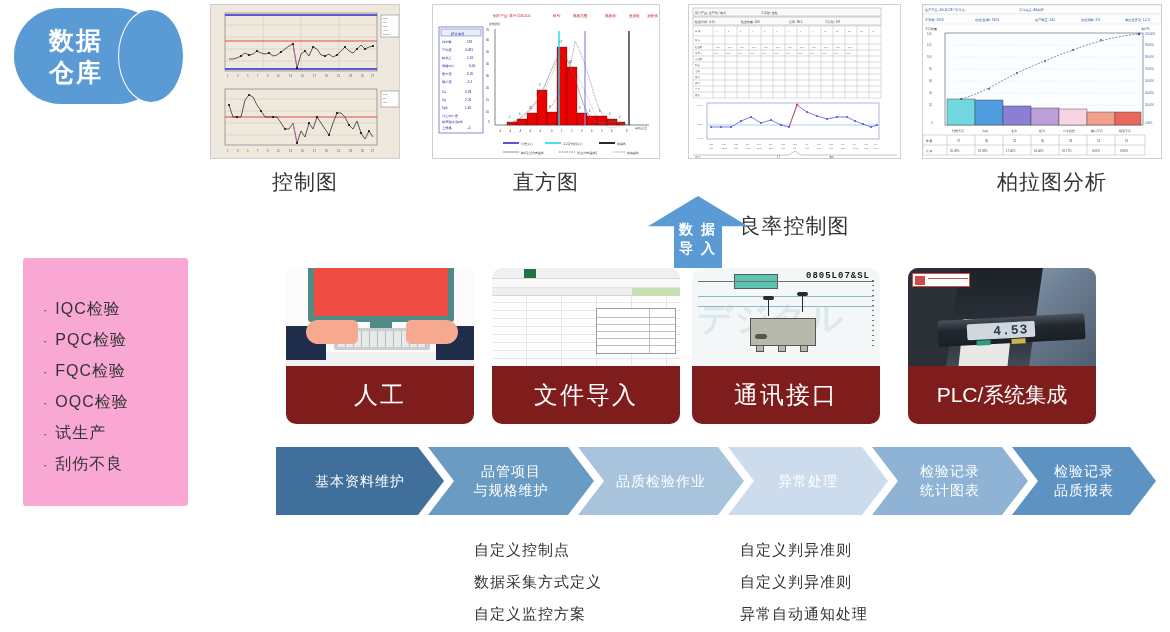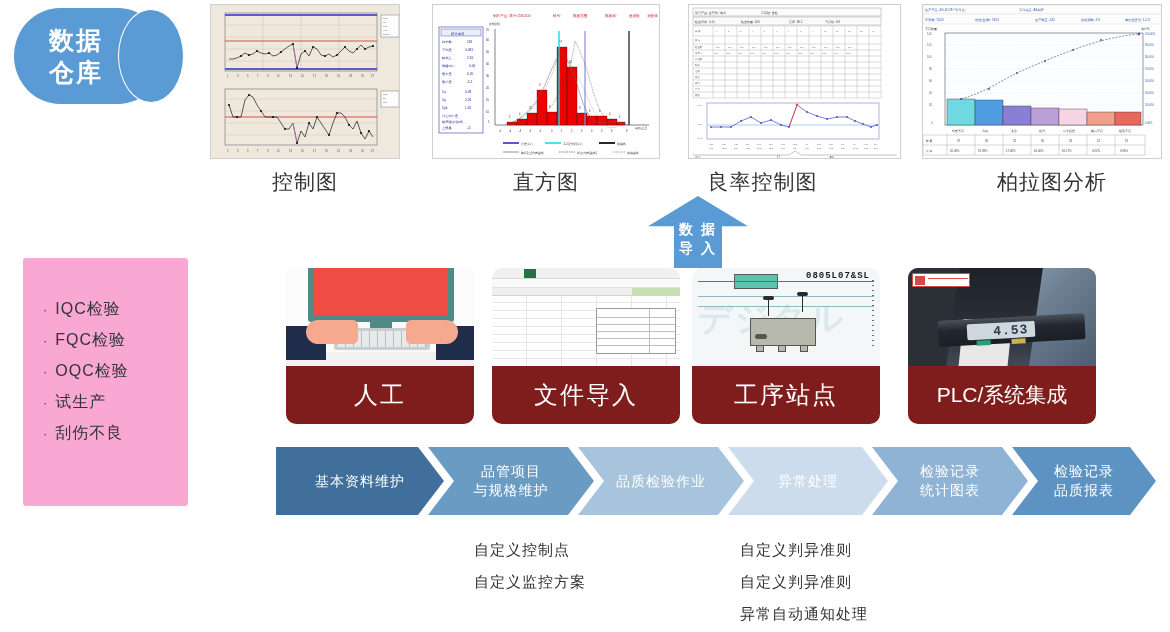--- a/index.html
+++ b/index.html
@@ -49,21 +49,21 @@
   #thumb-yield    { left: 688px; width: 213px; height: 155px; background: #ffffff; }
   #thumb-pareto   { left: 922px; width: 240px; height: 155px; background: #ffffff; }
 
   .thumb-caption {
     position: absolute; top: 168px;
     text-align: center;
     font-size: 21px; color: #333333; letter-spacing: 1px;
   }
   #cap-control { left: 210px; width: 190px; }
   #cap-histo   { left: 432px; width: 228px; }
-  #cap-yield   { left: 656px; width: 213px; }
+  #cap-yield   { left: 688px; width: 213px; margin-top: 44px; }
   #cap-pareto  { left: 932px; width: 240px; }
 
   
   #import-arrow {
     position: absolute; left: 648px; top: 196px;
     width: 100px; height: 72px;
   }
   #import-arrow .arrow-shape {
     position: absolute; inset: 0;
     background: #5b9bd5;
@@ -750,20 +750,23 @@
   <div class="arrow-shape"></div>
   <div class="arrow-label">数 据
 导 入</div>
 </div>
 
 <div id="insp-panel">
   <div class="insp-item">
     <span class="dot">·</span><span>IQC检验</span>
   </div>
   <div class="insp-item">
+    <span class="dot">·</span><span>PQC检验</span>
+  </div>
+  <div class="insp-item">
     <span class="dot">·</span><span>FQC检验</span>
   </div>
   <div class="insp-item">
     <span class="dot">·</span><span>OQC检验</span>
   </div>
   <div class="insp-item">
     <span class="dot">·</span><span>试生产</span>
   </div>
   <div class="insp-item">
     <span class="dot">·</span><span>刮伤不良</span>
@@ -826,21 +829,21 @@
       <div class="ant-top" style="left:71px; top:28px;"></div>
       <div class="ant" style="left:110px; top:26px;"></div>
       <div class="ant-top" style="left:105px; top:24px;"></div>
       <div class="dev"></div>
       <div class="pin" style="left:64px; top:77px;"></div>
       <div class="pin" style="left:86px; top:77px;"></div>
       <div class="pin" style="left:108px; top:77px;"></div>
       <div style="position:absolute; left:63px; top:66px; width:12px; height:5px; background:#55574e; border-radius:3px;"></div>
     </div>
   </div>
-  <div class="card-label">工序站点</div>
+  <div class="card-label">通讯接口</div>
 </div>
 
 <div class="card" id="card-plc">
   <div class="card-art">
     <div class="art-plc">
       <div class="bg-blur"></div>
         <div class="bg-dark"></div>
       <div class="arm"></div>
         <div class="white-obj"></div>
       <div class="caliper">
@@ -878,19 +881,20 @@
 统计图表</span>
   </div>
   <div class="chev mid" style="left:736px; width:144px; background:#5d93c2;">
     <span>检验记录
 品质报表</span>
   </div>
 </div>
 
 <div class="notes" id="notes-left">
   <div>自定义控制点</div>
+  <div>数据采集方式定义</div>
   <div>自定义监控方案</div>
 </div>
 <div class="notes" id="notes-right">
   <div>自定义判异准则</div>
   <div>自定义判异准则</div>
   <div>异常自动通知处理</div>
 </div>
 
 </body></html>

